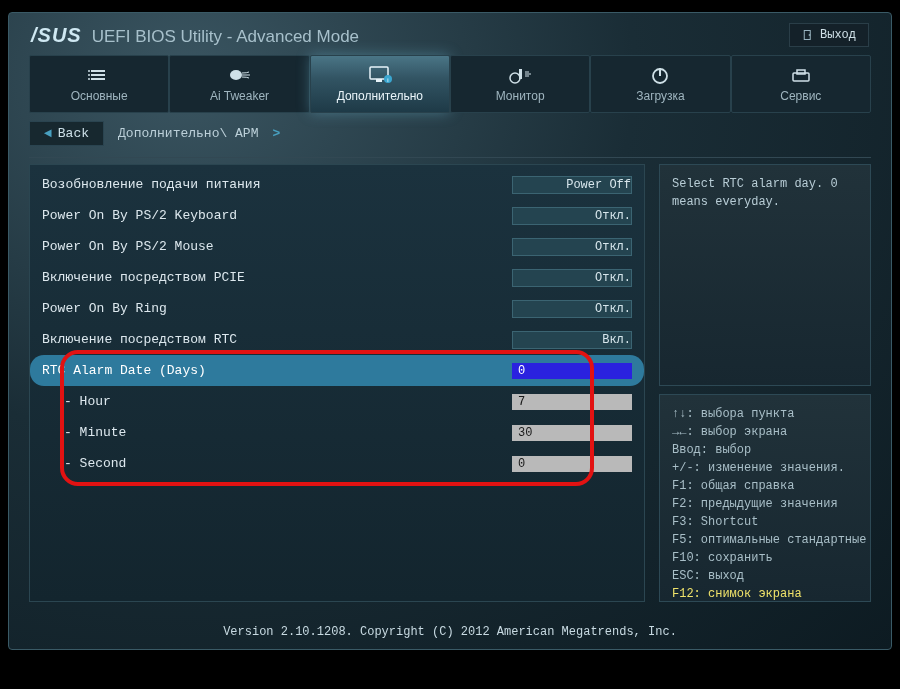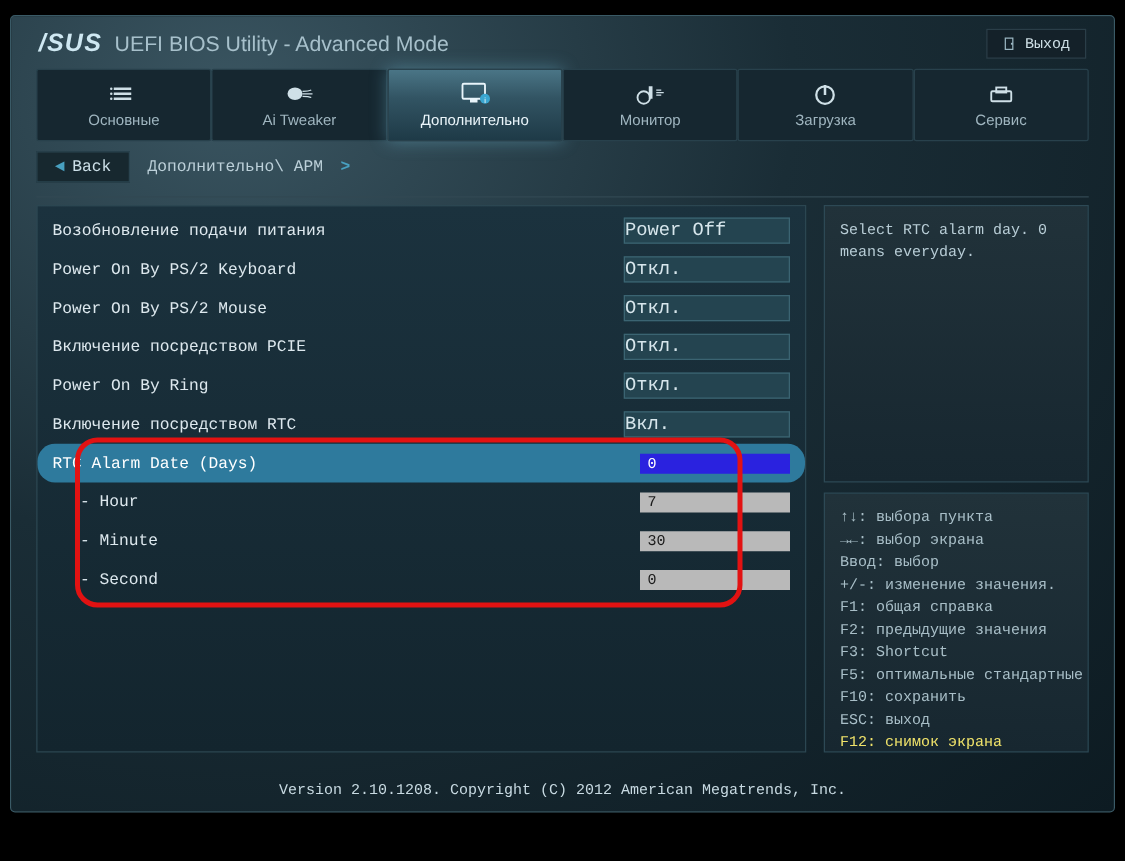--- a/index.html
+++ b/index.html
@@ -92,25 +92,25 @@
   font-size: 13px;
 }
 .row .label { flex: 1; color: #dde8ee; }
 .row .label.indent { padding-left: 22px; color: #dde8ee; }
 .row.selected {
   background: #2e7a9d;
   border-radius: 14px;
 }
 .row.selected .label { color: #fff; }
 .dropdown-val {
-  width: 133px;
+  width: 120px;
   background: #244450;
   border: 1px solid #3b6472;
-  text-align: left;
-  font-size: 15px;
+  text-align: right;
+  font-size: 12px;
   padding: 1px 0;
   color: #d7e6ec;
 }
 .input-field {
   width: 120px;
   padding: 1px 6px;
   font-size: 12px;
   text-align: left;
   color: #1a1a1a;
 }

